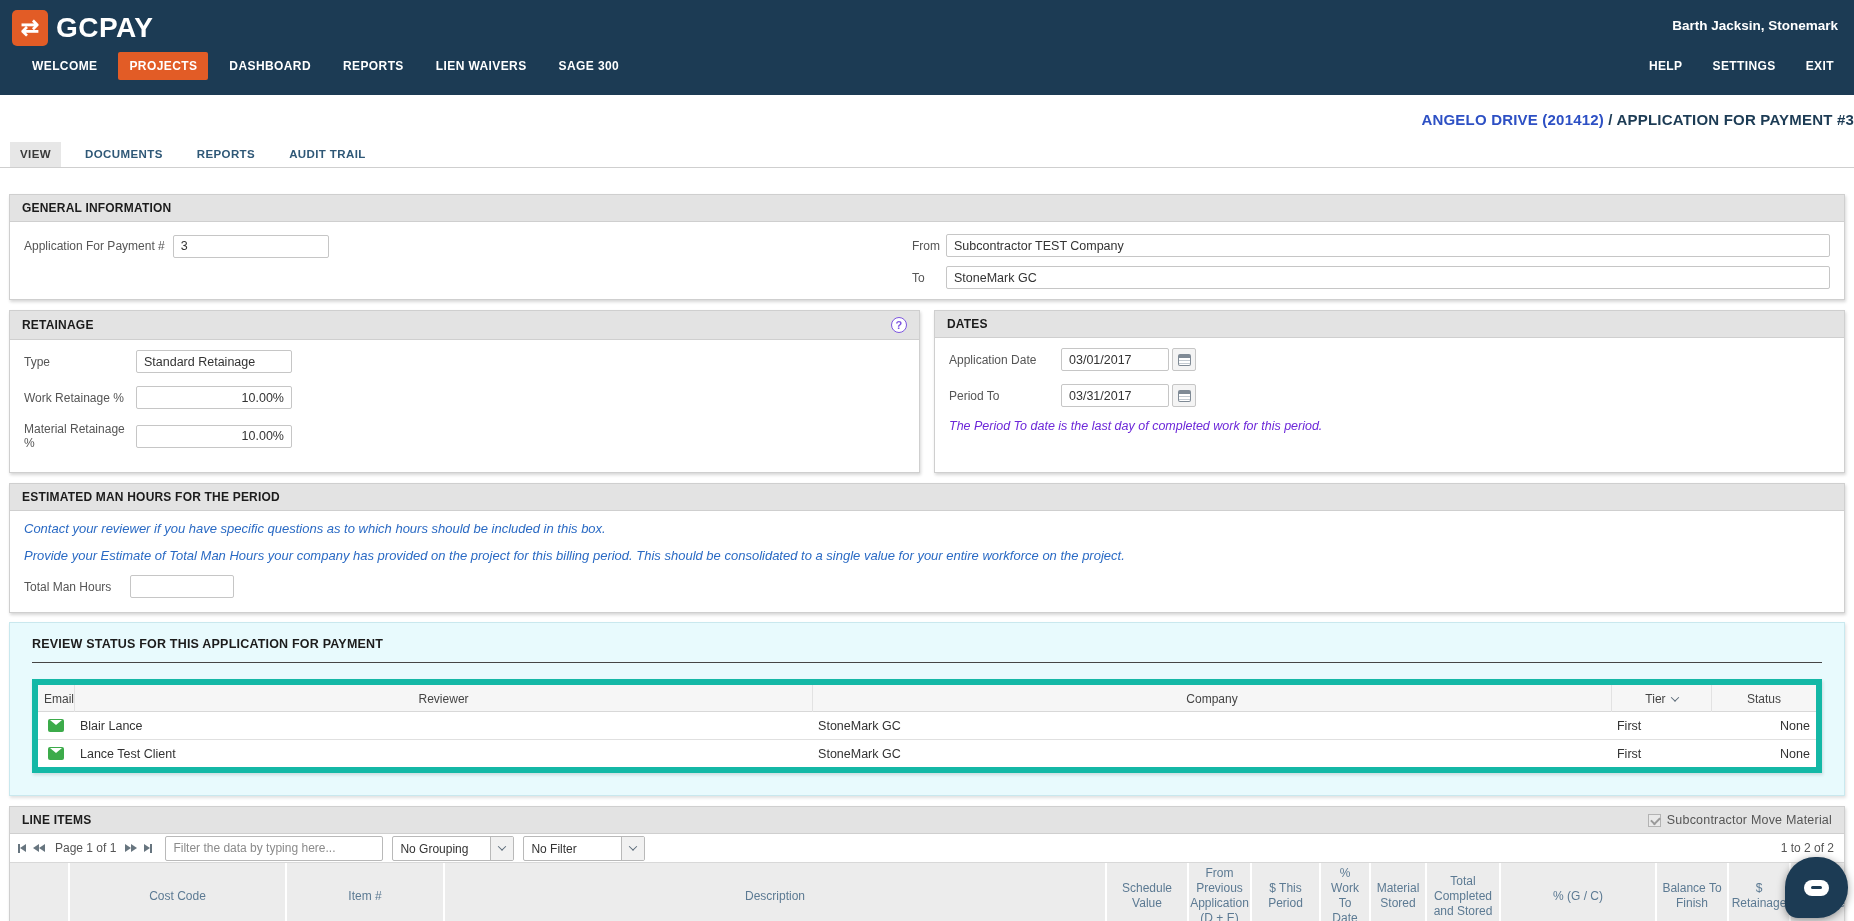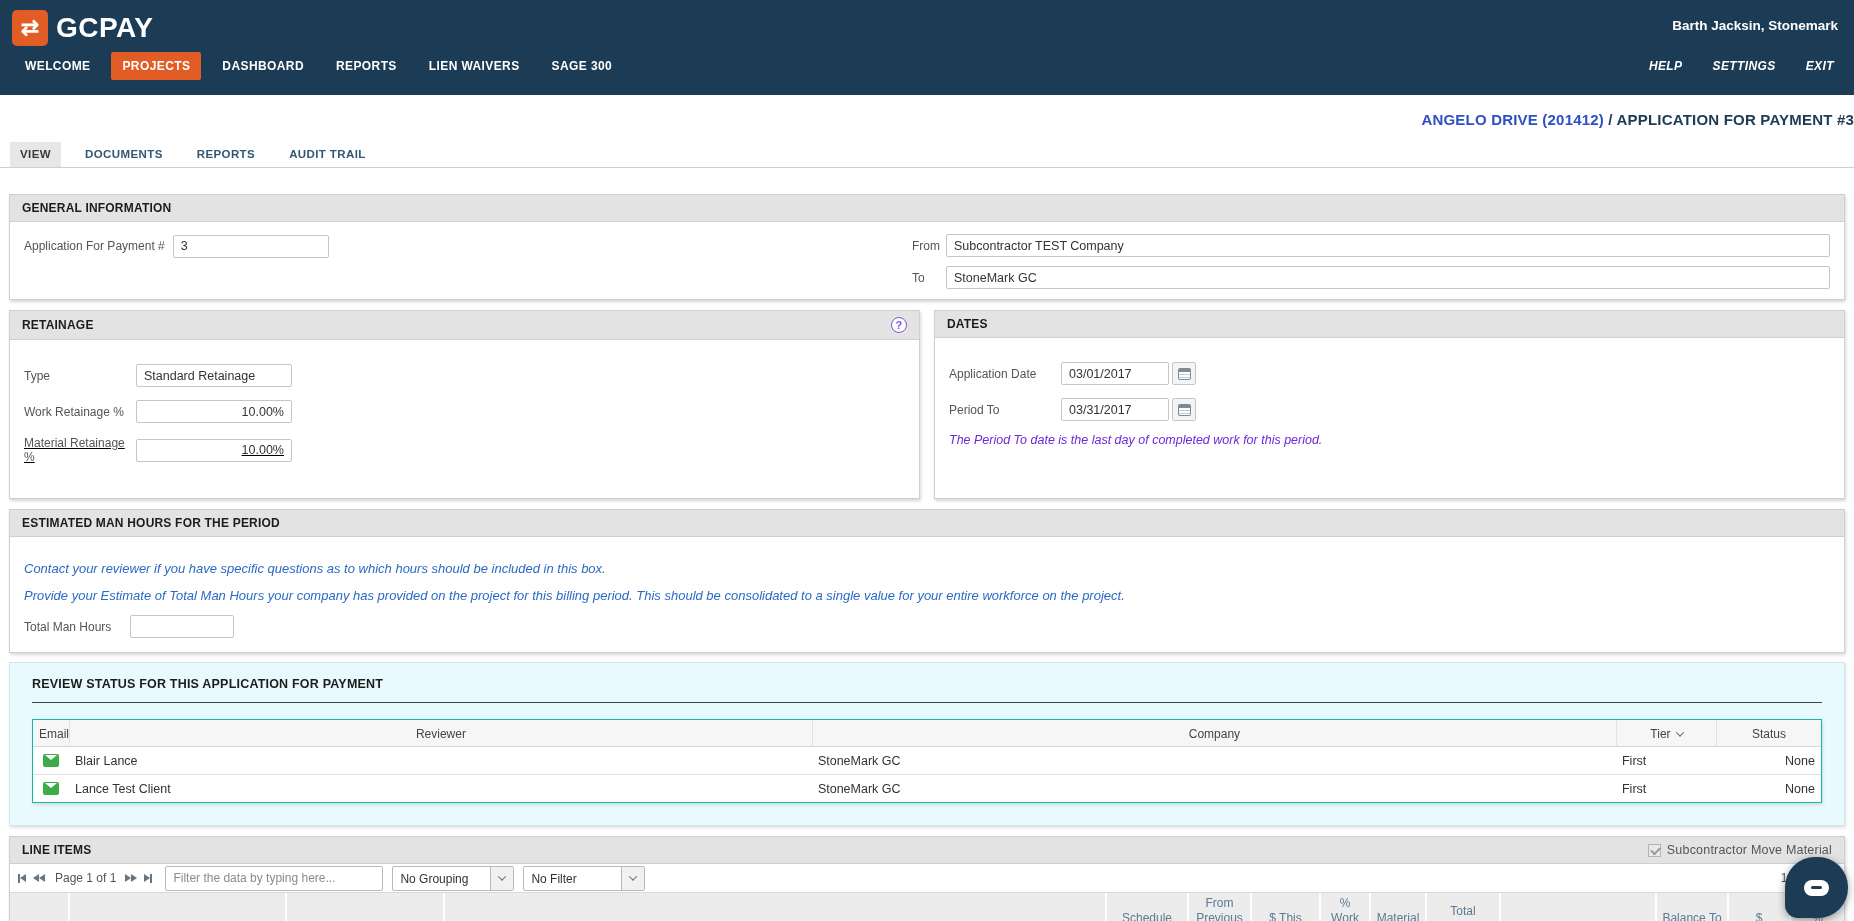--- a/index.html
+++ b/index.html
@@ -5,41 +5,41 @@
   * { margin:0; padding:0; box-sizing:border-box; }
   html,body { width:1854px; height:921px; overflow:hidden; background:#fff;
     font-family:"Liberation Sans", sans-serif; }
   
   .topbar { background:#1c3b54; height:95px; position:relative; }
   .brand-row { display:flex; align-items:center; padding:10px 14px 0 12px; }
   .logo-box { width:36px; height:36px; background:#e25c26; border-radius:5px;
     display:flex; align-items:center; justify-content:center; color:#fff; font-size:22px; font-weight:bold; }
   .logo-text { color:#fff; font-size:28px; font-weight:bold; letter-spacing:.5px; margin-left:8px; }
   .user-name { position:absolute; right:16px; top:18px; color:#fff; font-size:13.5px; font-weight:bold; }
-  .nav-row { display:flex; align-items:center; padding:0 16px 0 14px; margin-top:6px; }
+  .nav-row { display:flex; align-items:center; padding:0 16px 0 21px; margin-top:6px; }
   .nav-item { color:#fff; font-size:12px; font-weight:bold; letter-spacing:.4px;
     padding:7px 11px; margin-right:10px; cursor:pointer; border-radius:2px; }
   .nav-item.active { background:#e25c26; }
   .nav-right { margin-left:auto; display:flex; }
-  .nav-right .nav-item { margin-right:0; margin-left:22px; padding:7px 4px;font-style:italic; }
+  .nav-right .nav-item { margin-right:0; margin-left:22px; padding:7px 4px; }
   
   .crumb-row { padding:16px 0 0 10px; font-size:15px; font-weight:bold; letter-spacing:.2px;text-align:right; }
   .crumb-link { color:#2d50c4; cursor:pointer; }
   .crumb-sep, .crumb-page { color:#1c3b54; }
   .tabs-row { display:flex; padding:14px 0 0 10px; border-bottom:1px solid #cfcfcf; }
   .tab { font-size:11.5px; font-weight:bold; color:#2f5877; letter-spacing:.4px;
     padding:6px 10px 7px; margin-right:14px; cursor:pointer; }
   .tab.active { background:#e7e7e7; color:#3a3a3a; }
   
   .content { padding:0 9px; }
   .panel { border:1px solid #cfcfcf; background:#fff; box-shadow:1px 2px 3px rgba(0,0,0,.16); }
   .panel-head { background:#e3e3e3; border-bottom:1px solid #cfcfcf; padding:6px 12px;
     font-size:12px; font-weight:bold; color:#1c1c1c; letter-spacing:.2px;
     display:flex; align-items:center; }
-  .panel-body { padding:24px 14px; }
+  .panel-body { padding:10px 14px; }
   .frow { display:flex; align-items:center; margin-bottom:9px; }
   .flabel { font-size:12px; color:#555; }
   .tinput { border:1px solid #c6c6c6; height:23px; font-size:12.5px; color:#333;
     padding:0 7px; font-family:"Liberation Sans", sans-serif; border-radius:2px; }
   .tinput.right { text-align:right; }
   
   .gi-body { display:flex; padding:12px 14px 10px; }
   .gi-left { flex:1; display:flex; align-items:center; height:24px; }
   .gi-right { width:918px; }
   .gi-right .frow .flabel { width:34px; }
@@ -58,21 +58,21 @@
     background:linear-gradient(#fff 2px, #c3cad1 2px, #c3cad1 3px, #fff 3px, #fff 5px, #c3cad1 5px, #c3cad1 6px, #fff 6px); }
   .warn { color:#6d28d9; font-size:12.5px; font-style:italic; margin-top:12px; }
   
   .info-line { color:#2a6ac4; font-size:13px; font-style:italic; margin-bottom:12px; }
   .mh-label { width:90px; }
   
   .review-panel { margin-top:9px; background:#e8fafd; border:1px solid #c9e8ee; box-shadow:1px 2px 3px rgba(0,0,0,.12);
     padding:14px 13px 22px; }
   .review-title { font-size:12.5px; font-weight:bold; color:#1c1c1c; letter-spacing:.2px; padding-left:9px; }
   .review-hr { border:none; border-top:1px solid #454545; margin:11px 9px 16px; }
-  .rtable { margin:0 9px; border:1px solid #14b8a6; background:#fff; box-shadow:1px 2px 3px rgba(0,0,0,.12); }
+  .rtable { margin:0 9px; border:6px solid #14b8a6; background:#fff; box-shadow:1px 2px 3px rgba(0,0,0,.12); }
   .rgrid { display:grid; grid-template-columns:36px 8.5fr 9.2fr 100px 105px; align-items:center; }
   .rhead { background:#f6f6f6; border-bottom:1px solid #d8d8d8; height:27px; }
   .rhead .rcell { font-size:12px; color:#444; }
   .rcell { padding:0 6px; font-size:12.5px; color:#333; height:27px; display:flex; align-items:center; }
   .rcell.center { justify-content:center; }
   .rcell.right { justify-content:flex-end; }
   .rhead .rcell + .rcell { border-left:1px solid #e2e2e2; }
   .rrow { border-bottom:1px solid #e0e0e0; }
   .rrow:last-child { border-bottom:none; }
   .env-icon { width:16px; height:13px; background:#3cab4a; border-radius:2px; position:relative; cursor:pointer; }
@@ -191,21 +191,21 @@
       </div>
       <div class="panel-body" style="padding-bottom:22px;">
         <div class="frow" style="margin-bottom:13px;">
           <span class="flabel lab110">Type</span>
           <input class="tinput" style="width: 156px;" value="Standard Retainage">
         </div>
         <div class="frow" style="margin-bottom:13px;">
           <span class="flabel lab110">Work Retainage %</span>
           <input class="tinput right" style="width: 156px;" value="10.00%">
         </div>
-        <div class="frow" style="margin-bottom:12px;text-decoration:underline;">
+        <div class="frow" style="margin-bottom:0;">
           <span class="flabel lab110">Material Retainage %</span>
           <input class="tinput right" style="width: 156px;" value="10.00%">
         </div>
       </div>
     </div>
 
     <div class="panel half">
       <div class="panel-head">
         <span>DATES</span>
       </div>

